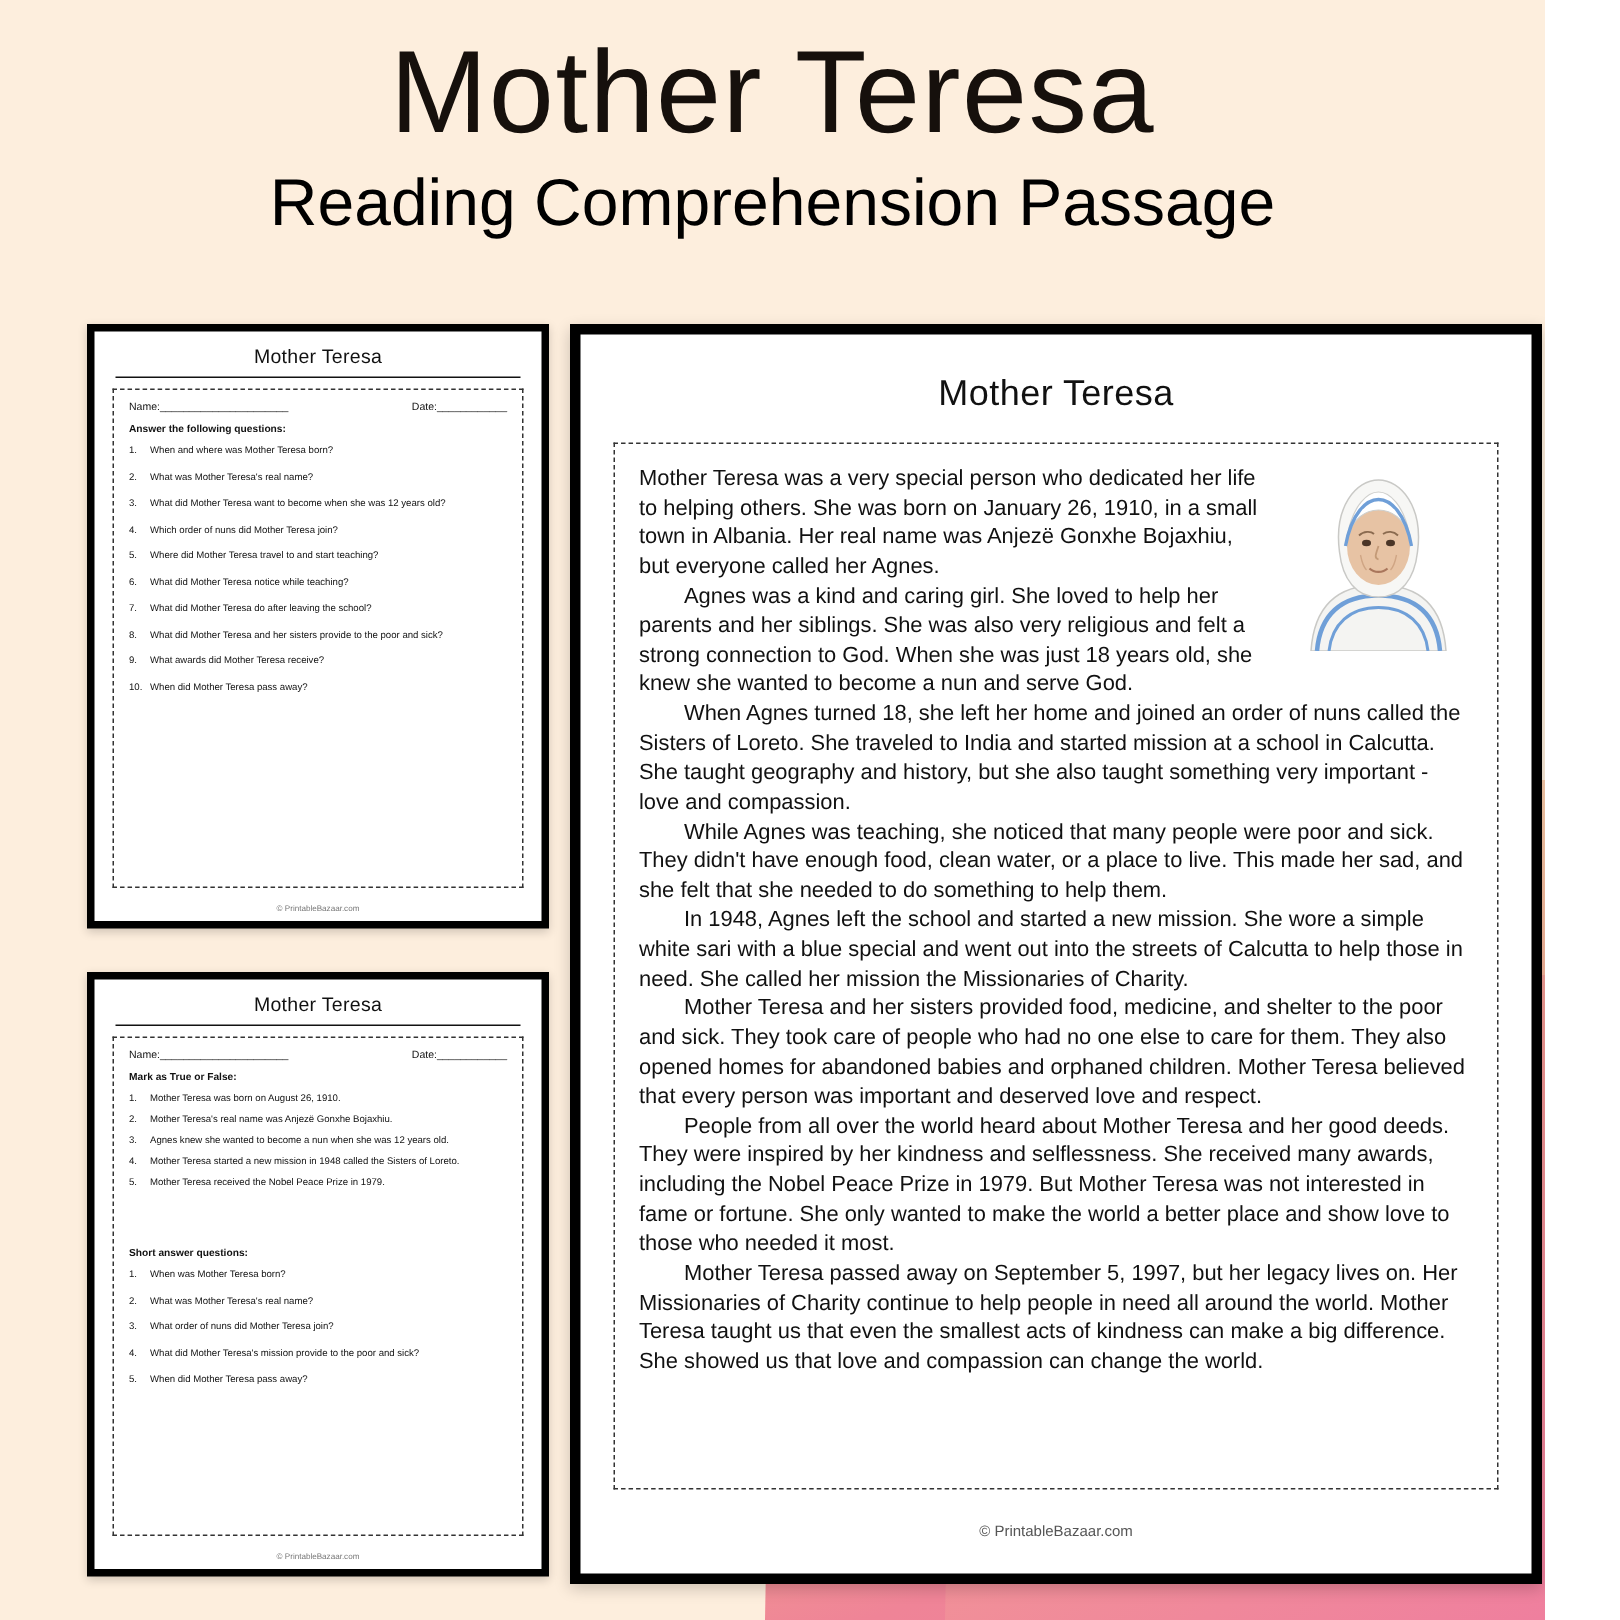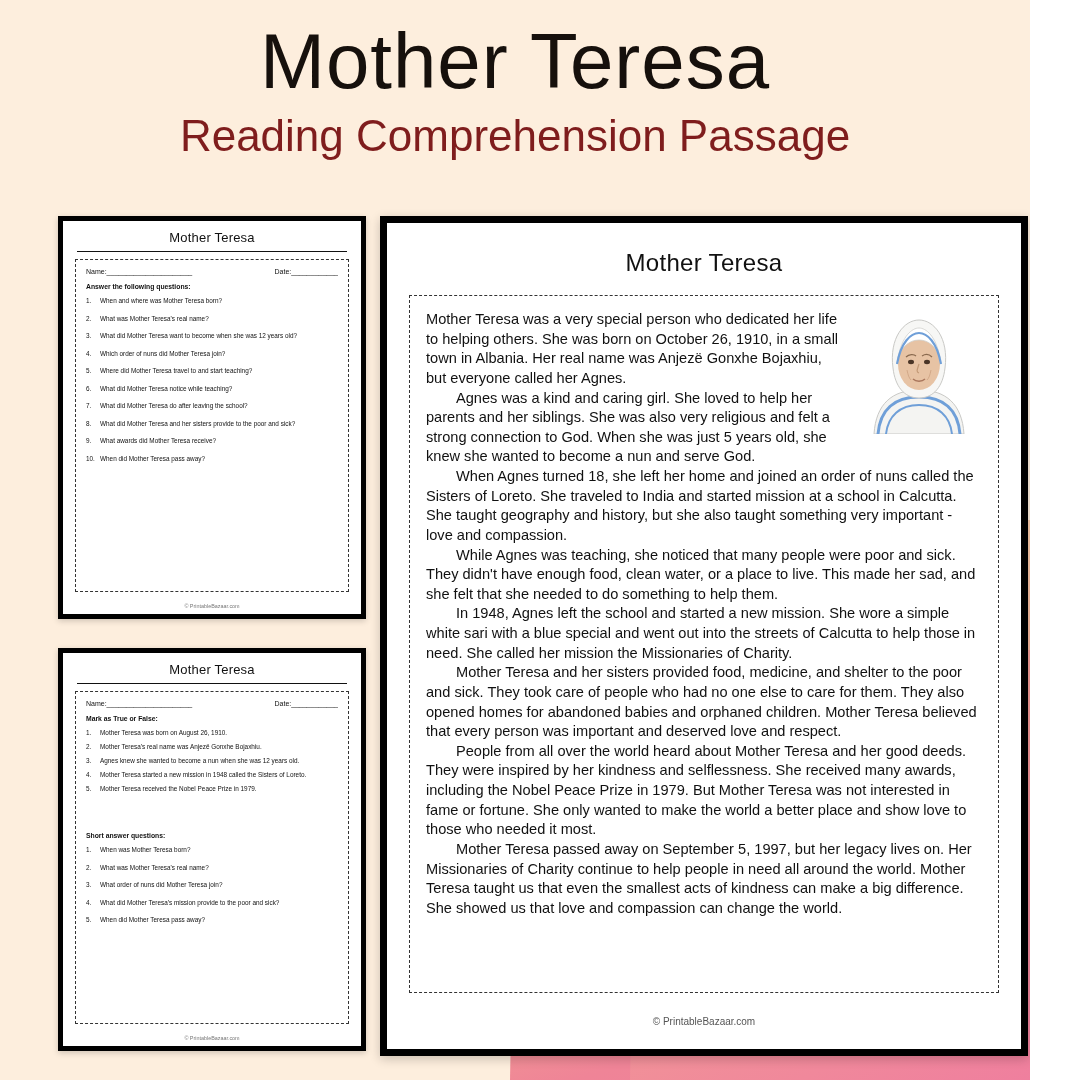--- a/index.html
+++ b/index.html
@@ -49,21 +49,21 @@
   .title {
     font-size: 78px;
     letter-spacing: 1px;
     color: #16100c;
     font-weight: 400;
     line-height: 1.0;
     margin: 0;
   }
   .subtitle {
     font-size: 44px;
-    color: #7f1d1d;
+    color: #000000;
     font-weight: 400;
     margin: 14px 0 0 0;
     line-height: 1.0;
   }
 
   
   .sheet {
     position: absolute;
     background: #000;
     padding: 5px;
@@ -353,22 +353,22 @@
             <path d="M66 44 C69 42 73 42 76 45" stroke="#8a6a4f" stroke-width="1.2" fill="none"></path>
 
             <path d="M63 52 C61 58 60 60 63 61" stroke="#c39a77" stroke-width="1.2" fill="none"></path>
             <path d="M57 67 C60 70 66 70 69 67" stroke="#a9765c" stroke-width="1.4" fill="none"></path>
 
             <path d="M51 58 C52 63 53 66 55 68" stroke="#cfa584" stroke-width="0.9" fill="none"></path>
             <path d="M75 58 C74 63 73 66 71 68" stroke="#cfa584" stroke-width="0.9" fill="none"></path>
           </svg>
         </div>
         <div class="passage">
-          <p class="first">Mother Teresa was a very special person who dedicated her life to helping others. She was born on October 26, 1910, in a small town in Albania. Her real name was Anjezë Gonxhe Bojaxhiu, but everyone called her Agnes.</p>
-          <p>Agnes was a kind and caring girl. She loved to help her parents and her siblings. She was also very religious and felt a strong connection to God. When she was just 5 years old, she knew she wanted to become a nun and serve God.</p>
+          <p class="first">Mother Teresa was a very special person who dedicated her life to helping others. She was born on January 26, 1910, in a small town in Albania. Her real name was Anjezë Gonxhe Bojaxhiu, but everyone called her Agnes.</p>
+          <p>Agnes was a kind and caring girl. She loved to help her parents and her siblings. She was also very religious and felt a strong connection to God. When she was just 18 years old, she knew she wanted to become a nun and serve God.</p>
           <p>When Agnes turned 18, she left her home and joined an order of nuns called the Sisters of Loreto. She traveled to India and started mission at a school in Calcutta. She taught geography and history, but she also taught something very important - love and compassion.</p>
           <p>While Agnes was teaching, she noticed that many people were poor and sick. They didn't have enough food, clean water, or a place to live. This made her sad, and she felt that she needed to do something to help them.</p>
           <p>In 1948, Agnes left the school and started a new mission. She wore a simple white sari with a blue special and went out into the streets of Calcutta to help those in need. She called her mission the Missionaries of Charity.</p>
           <p>Mother Teresa and her sisters provided food, medicine, and shelter to the poor and sick. They took care of people who had no one else to care for them. They also opened homes for abandoned babies and orphaned children. Mother Teresa believed that every person was important and deserved love and respect.</p>
           <p>People from all over the world heard about Mother Teresa and her good deeds. They were inspired by her kindness and selflessness. She received many awards, including the Nobel Peace Prize in 1979. But Mother Teresa was not interested in fame or fortune. She only wanted to make the world a better place and show love to those who needed it most.</p>
           <p>Mother Teresa passed away on September 5, 1997, but her legacy lives on. Her Missionaries of Charity continue to help people in need all around the world. Mother Teresa taught us that even the smallest acts of kindness can make a big difference. She showed us that love and compassion can change the world.</p>
         </div>
       </div>
       <div class="main-credit">© PrintableBazaar.com</div>
     </div>

